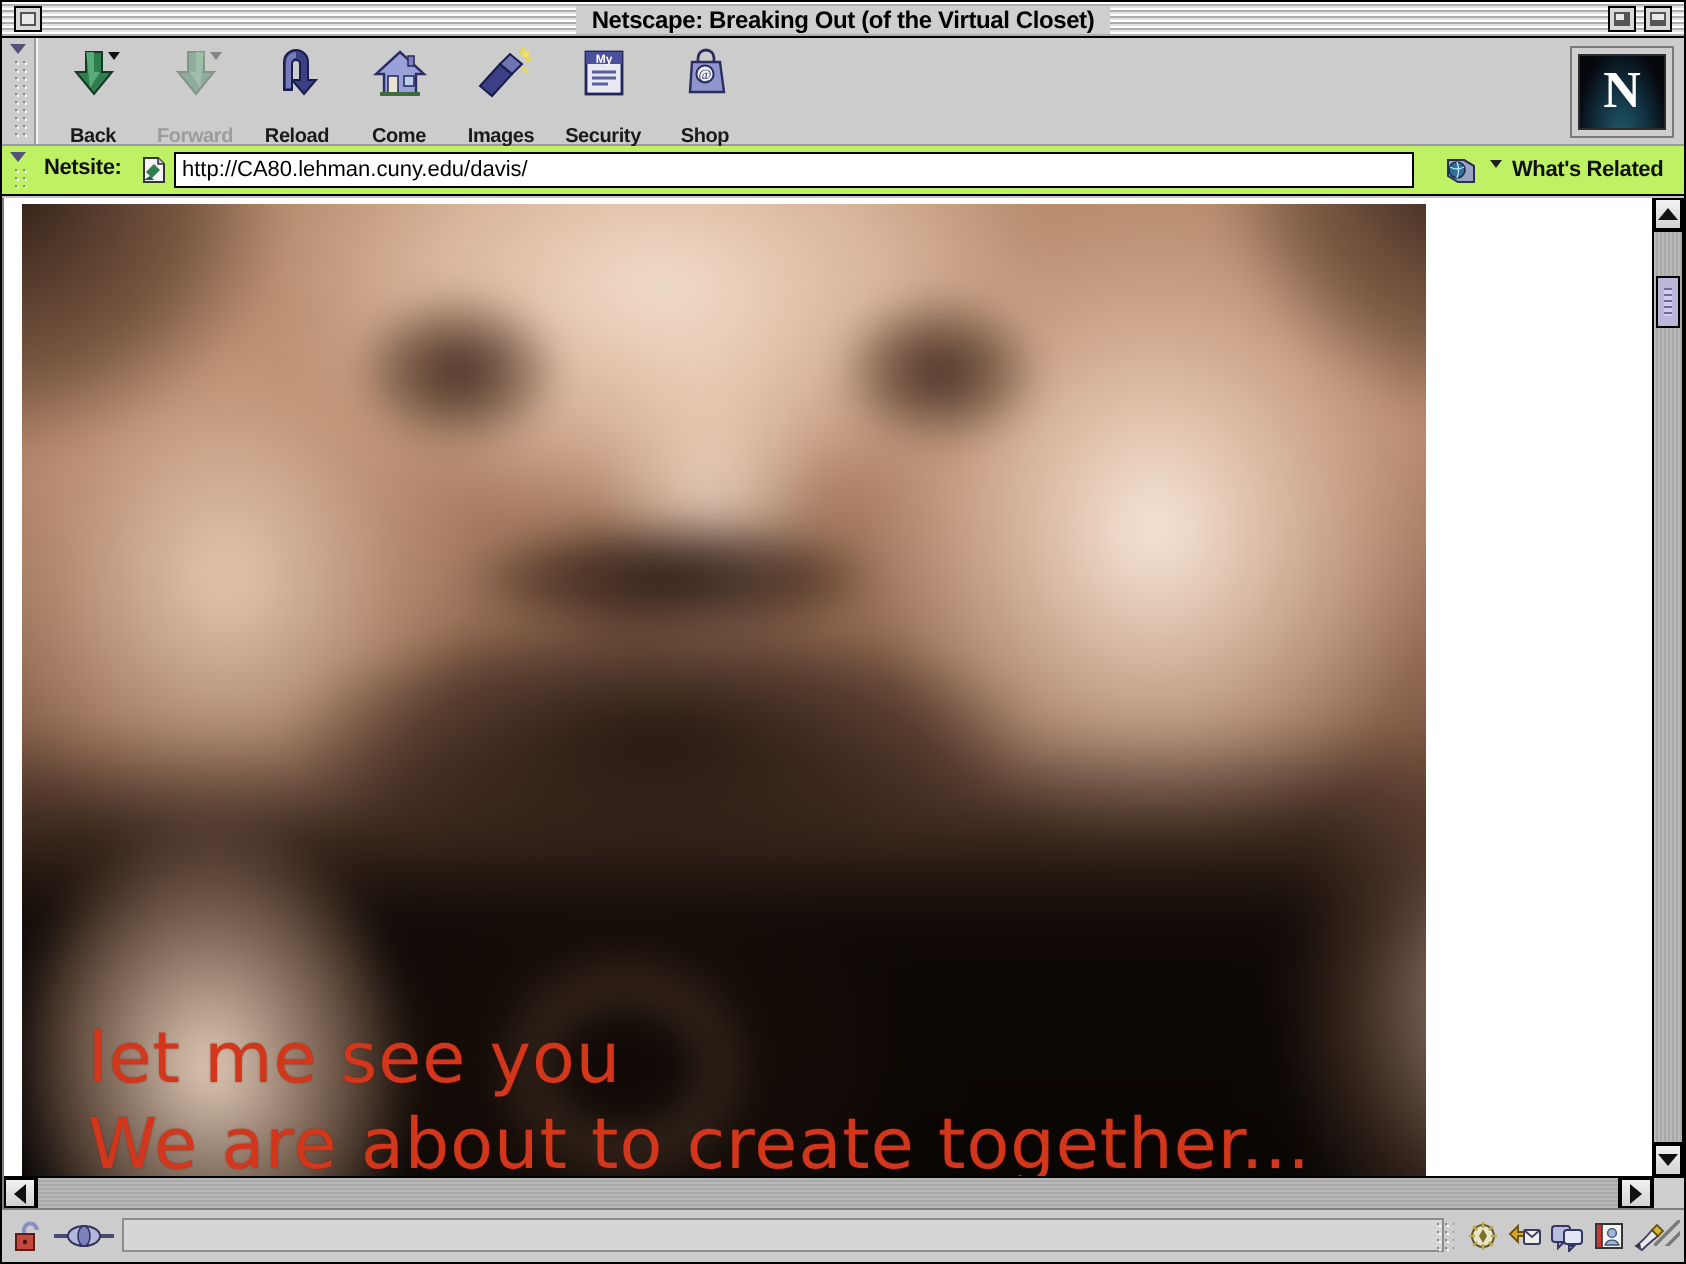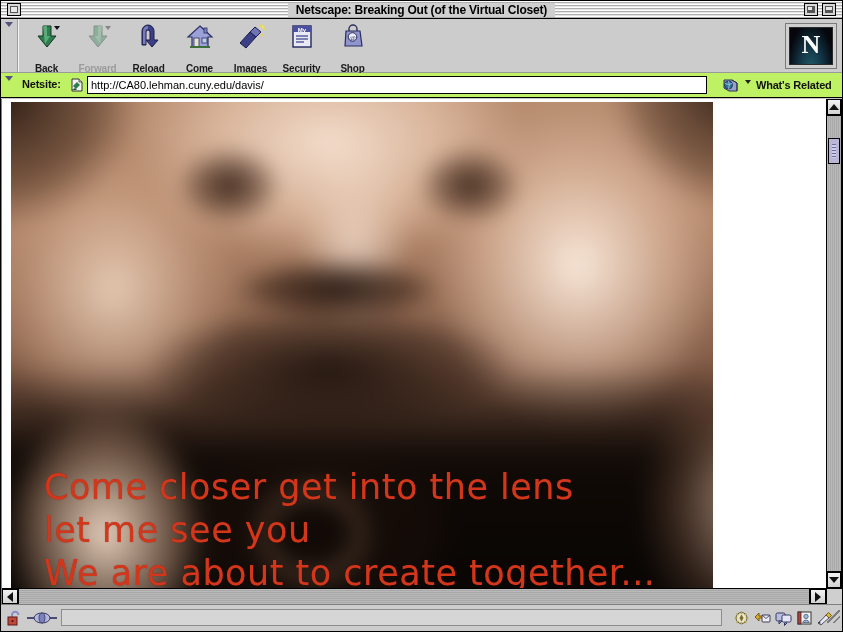--- a/index.html
+++ b/index.html
@@ -552,21 +552,20 @@
       <div id="photo">
         <div id="blurwrap">
           <div class="layer" id="skin"></div>
           <div class="layer" id="shade"></div>
           <div class="layer" id="camera"></div>
         </div>
         <div id="grain"></div>
         <div id="vignette"></div>
 
         <div id="overlay-text">
-          <span class="ln">Come closer get into the lens</span>
           <span class="ln">let me see you</span>
           <span class="ln">We are about to create together...</span>
         </div>
       </div>
 
     </div>
 
     <div id="vscroll">
       <div class="sb-arrow" id="vup">
           <span class="ar-up"></span>

